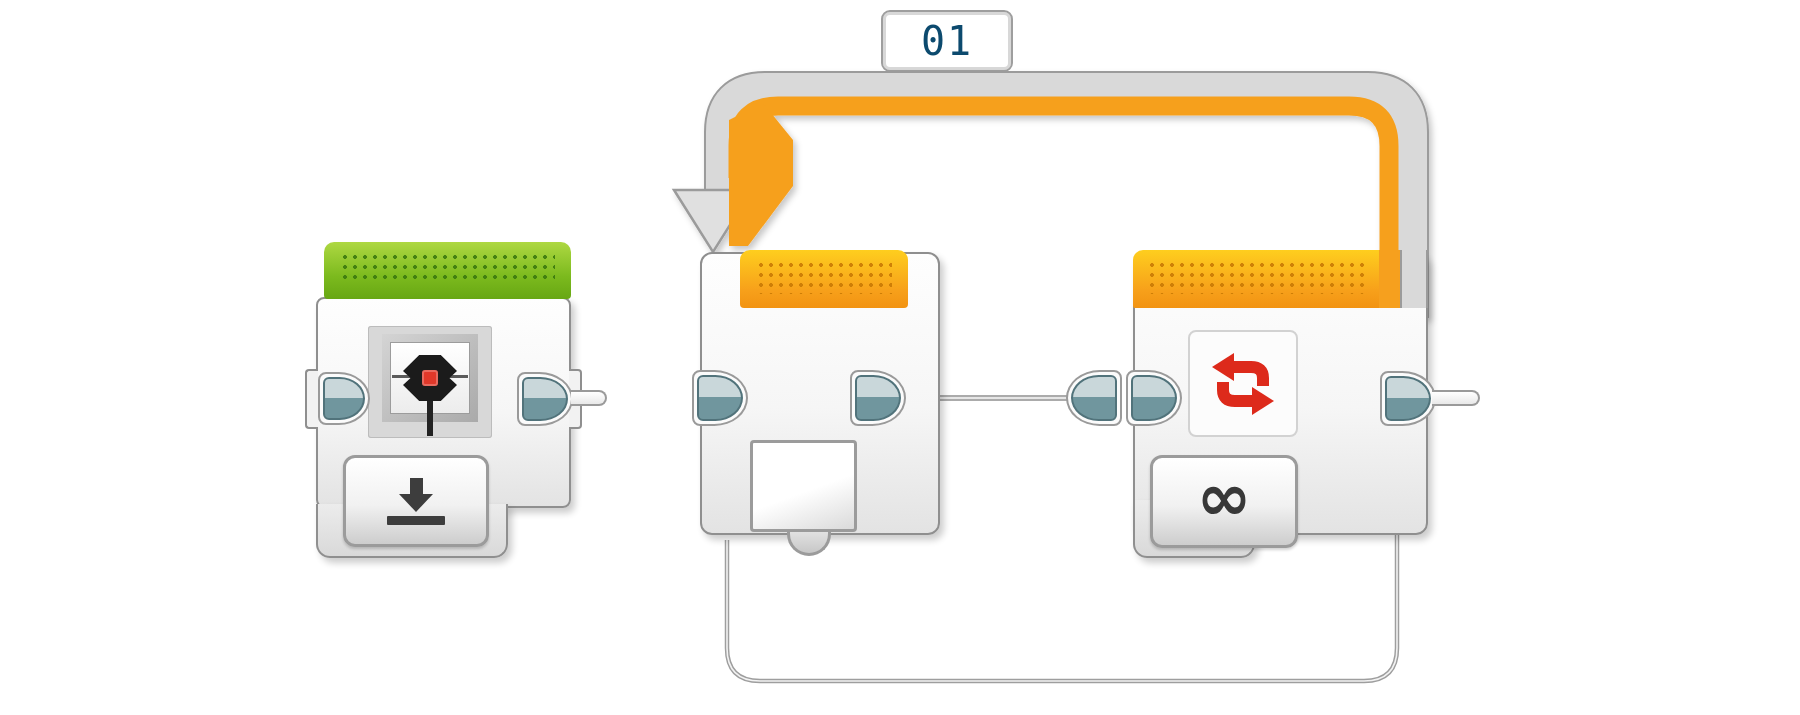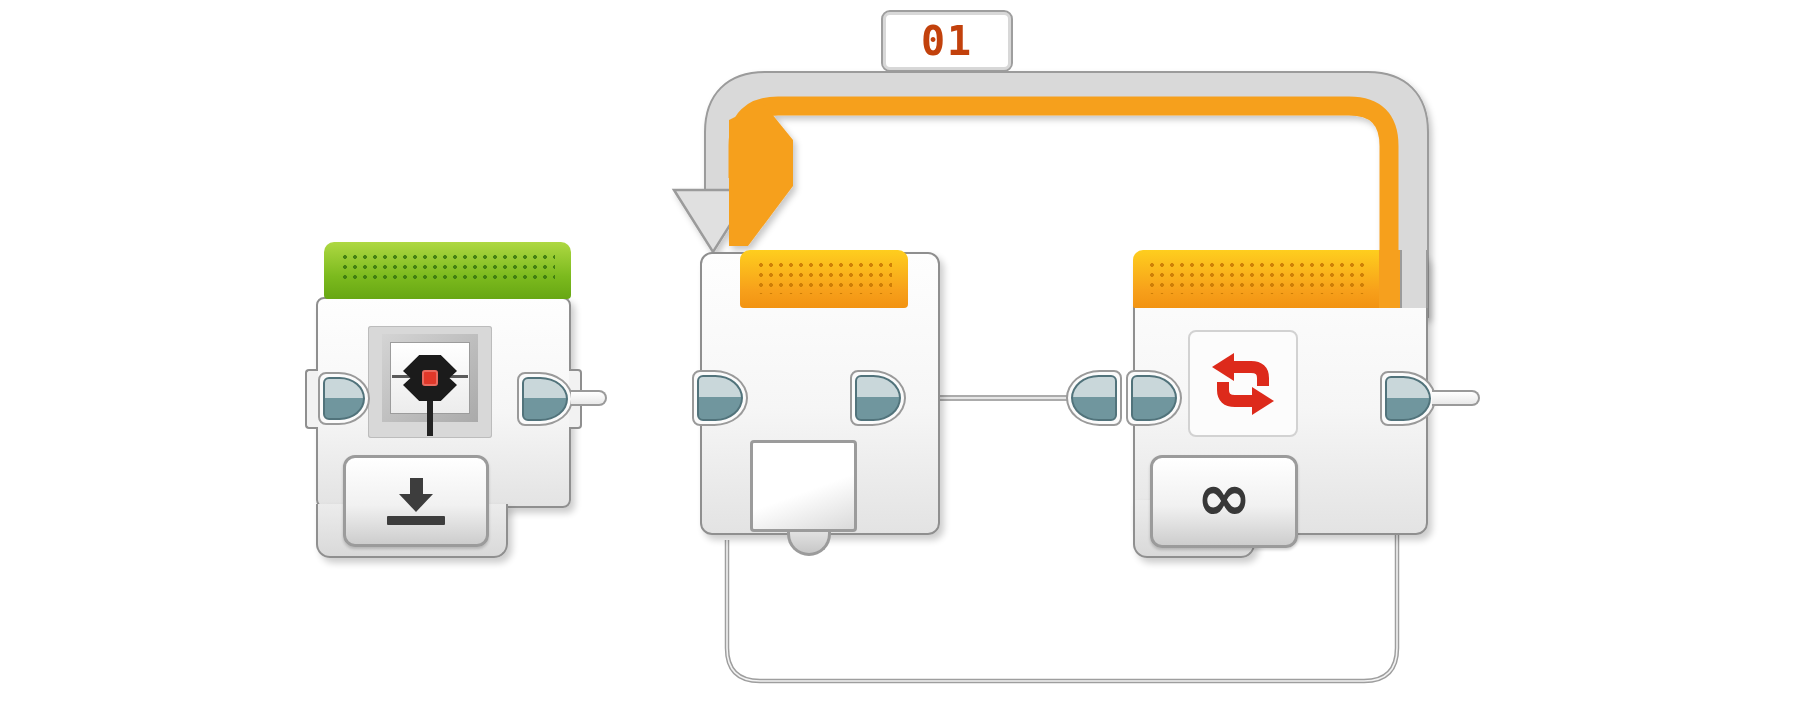--- a/index.html
+++ b/index.html
@@ -40,21 +40,21 @@
         border:3px solid #9b9b9b;border-radius:12px;
         display:flex;flex-direction:column;align-items:center;justify-content:center;
         box-shadow:0 2px 3px rgba(0,0,0,0.18);}
   .icon-box{background:#fcfcfc;border:2px solid #d2d2d2;border-radius:8px;
         display:flex;align-items:center;justify-content:center;}
   
   .tab{background:#ffffff;border:2px solid #9e9e9e;border-radius:9px;
        box-shadow:inset 0 0 0 3px #d8d8d8;
        display:flex;align-items:center;justify-content:center;
        font-family:"DejaVu Sans Mono","Liberation Mono",monospace;
-       font-size:40px;color:#c2410c;letter-spacing:2px;font-weight:bold;}
+       font-size:40px;color:#0c4a6e;letter-spacing:2px;}
   
   .plate{background:#d8d8d8;border-radius:3px;box-shadow:inset 0 0 0 1px #bcbcbc;}
   .bevel{background:linear-gradient(135deg,#d4d4d4,#aaaaaa);}
   .iwin{background:linear-gradient(#ffffff,#ececec);border:1px solid #9c9c9c;}
   .octa{background:#1b1b1b;
         clip-path:polygon(30% 0,70% 0,100% 35%,86% 50%,100% 65%,70% 100%,30% 100%,0 65%,14% 50%,0 35%);}
   .redsq{background:#e0382a;border-radius:3px;box-shadow:inset 0 0 0 2px rgba(255,255,255,0.25);}
   .infty{font-size:66px;font-weight:bold;color:#383838;line-height:1;padding-bottom:8px;}
   .dd{background:linear-gradient(160deg,#ffffff 55%,#dadada 100%);
       border:3px solid #9b9b9b;border-radius:4px;}

